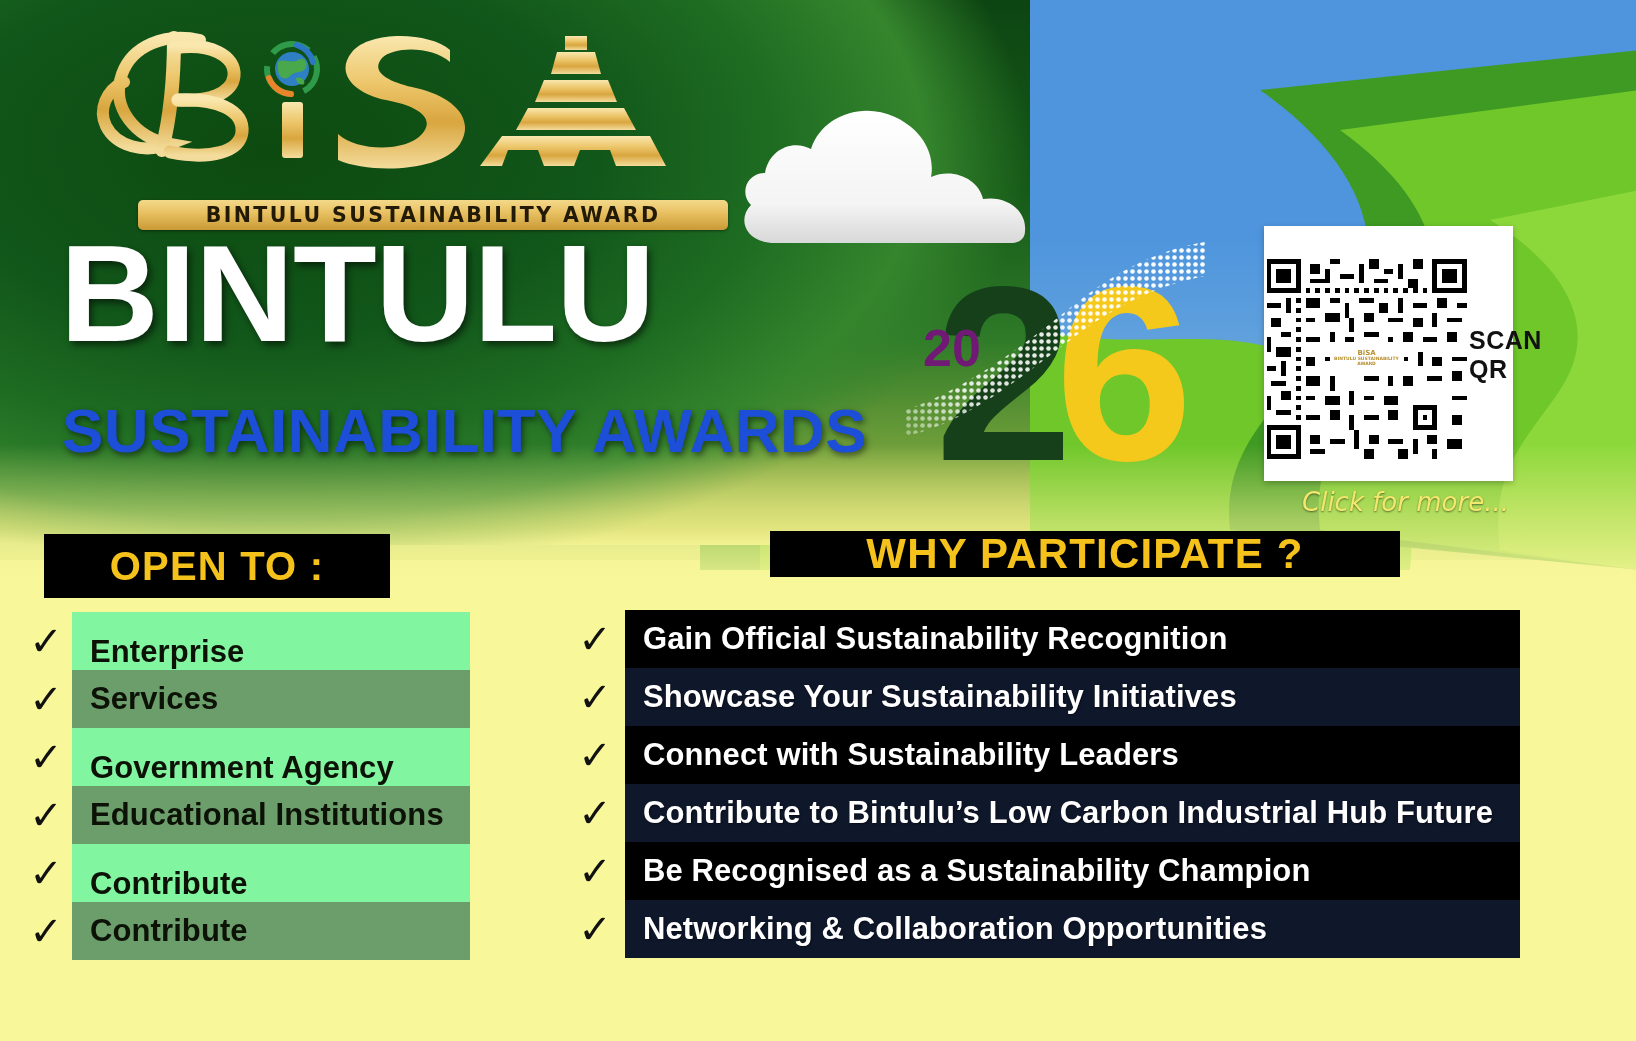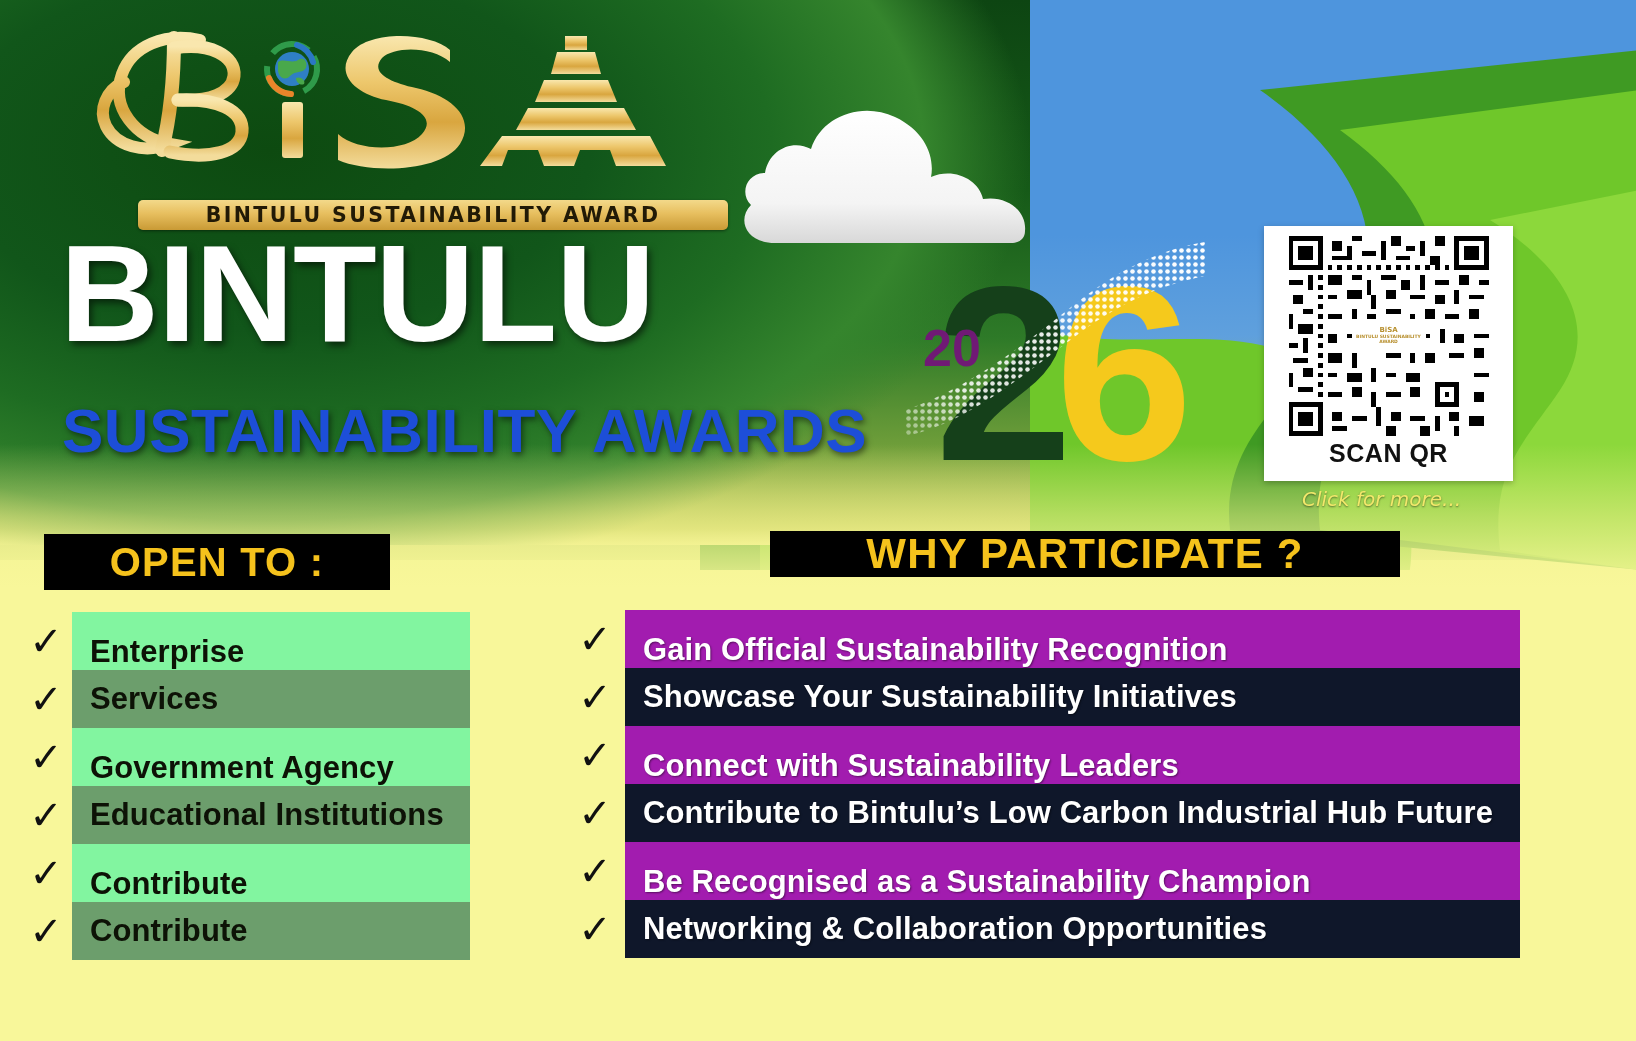--- a/index.html
+++ b/index.html
@@ -100,54 +100,54 @@
     font-weight:bold; font-size:248px; line-height:1; color:#F5C91C;
   }
   .year-swoosh { position:absolute; left:0; top:0; width:310px; height:265px; }
 
   
   .qr-card {
     position:absolute; left:1264px; top:226px;
     width:249px; height:255px;
     background:#ffffff;
     box-shadow:0 2px 6px rgba(0,0,0,.25);
-    display:flex; flex-direction:column; align-items:center;
+    display:flex; flex-direction:row; align-items:center;
   }
   .qr-img { width:205px; height:200px; margin-top:10px; position:relative; }
   .qr-logo-badge {
     position:absolute; left:50%; top:50%; transform:translate(-50%,-50%);
     width:74px; height:34px; background:#fff;
     display:flex; align-items:center; justify-content:center;
   }
   .qr-badge-inner {
     font-family:"DejaVu Sans", sans-serif; font-weight:bold;
     font-size:7px; color:#b8902f; text-align:center; line-height:1.1;
   }
   .qr-caption {
     font-family:"Liberation Sans", sans-serif;
     font-weight:bold; font-size:25px; color:#111; letter-spacing:.5px;
     margin-top:3px;
   }
   .qr-click {
     position:absolute; left:1302px; top:487px;
     font-family:"DejaVu Sans", sans-serif;
-    font-style:italic; font-size:20px; color:#F2E86B;
+    font-style:italic; font-size:26px; color:#F2E86B;
     text-shadow:0 1px 2px rgba(0,0,0,.5);
   }
 
   
   .sec-head {
     position:absolute; background:#000000;
     display:flex; align-items:center; justify-content:center;
   }
   .sec-head span {
     font-family:"Liberation Sans", sans-serif;
     font-weight:bold; color:#F5C21C; letter-spacing:1.2px;
   }
-  #head-open  { left:44px;  top:534px; width:346px; height:56px; }
+  #head-open  { left:44px;  top:534px; width:346px; height:64px; }
   #head-open span { font-size:40px; }
   #head-why   { left:770px; top:531px; width:630px; height:46px; }
   #head-why span { font-size:42px; }
 
   
   .left-list { position:absolute; left:20px; top:612px; width:450px; }
   .li-row { display:flex; align-items:stretch; height:58px; }
   .li-check {
     width:52px; flex:0 0 52px;
     display:flex; align-items:center; justify-content:center;
@@ -175,21 +175,21 @@
     font-size:40px; color:#111; font-family:"DejaVu Sans", sans-serif;
     line-height:1;
   }
   .ri-bar { flex:1; display:flex; align-items:center; padding-left:18px; }
   .ri-bar span {
     font-family:"Liberation Sans", sans-serif;
     font-weight:bold; font-size:31px; color:#ffffff;
     letter-spacing:.1px; white-space:nowrap;
     text-shadow:1px 1px 2px rgba(0,0,0,.45);
   }
-  .ri-bar.tone-a { background:#a21caf;align-items:flex-end; }
+  .ri-bar.tone-a { background:#000000; }
   .ri-bar.tone-b { background:#0f172a; }
 </style>
 </head>
 <body>
 
 <div id="poster">
 
   <div class="bg-sky"></div>
 
   <svg class="waves" viewBox="0 0 940 600" preserveAspectRatio="none">

